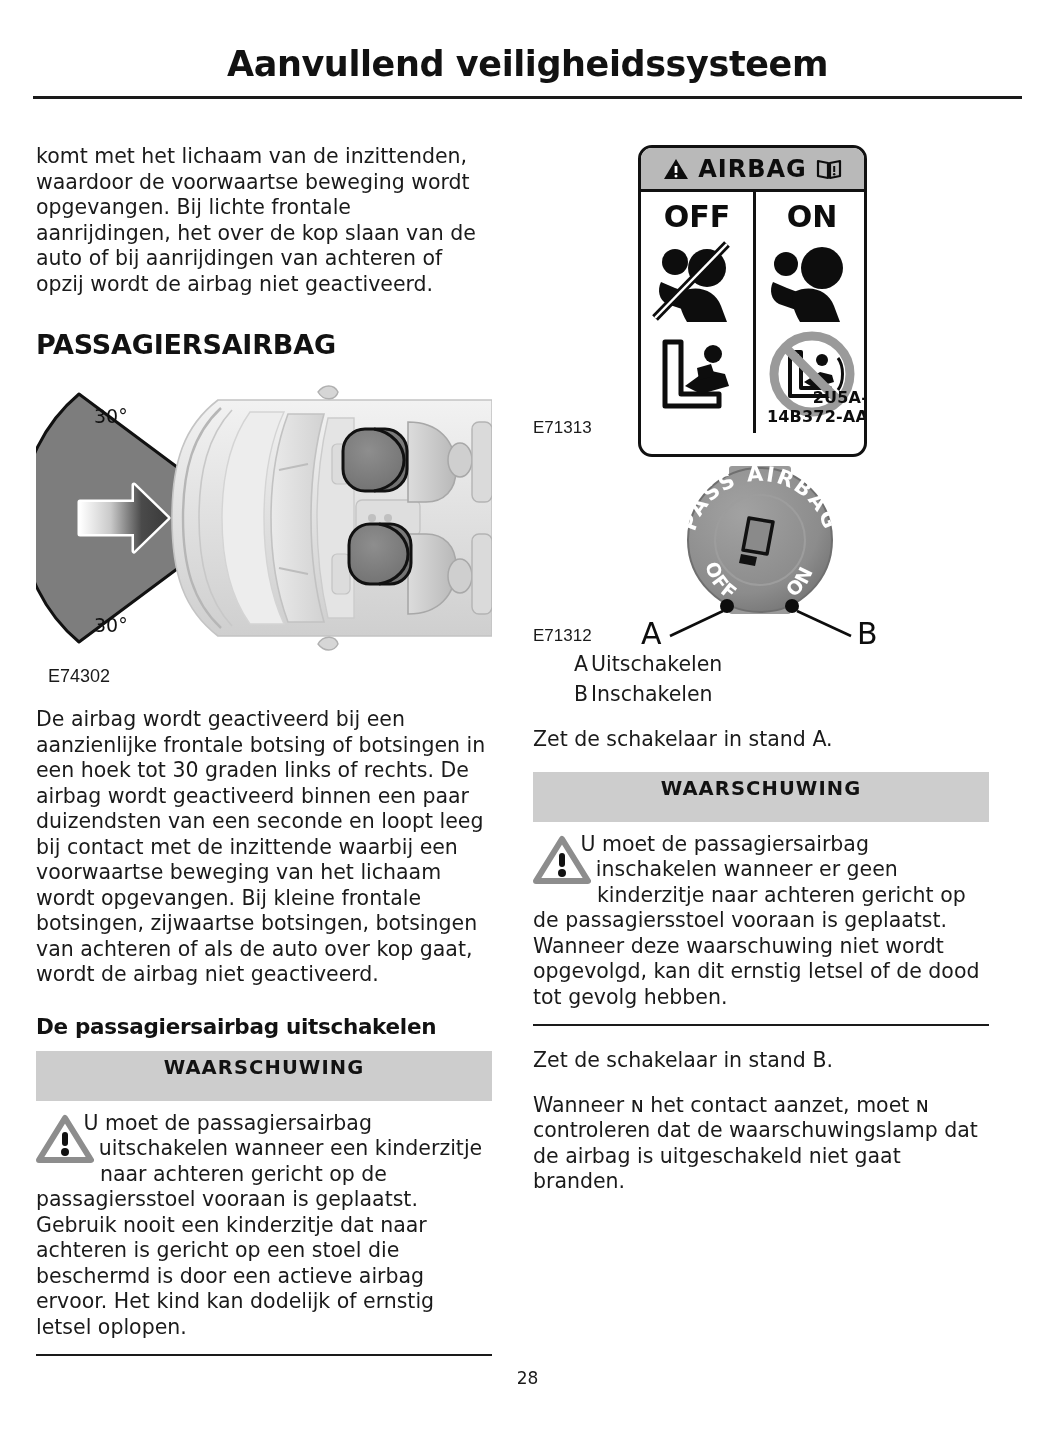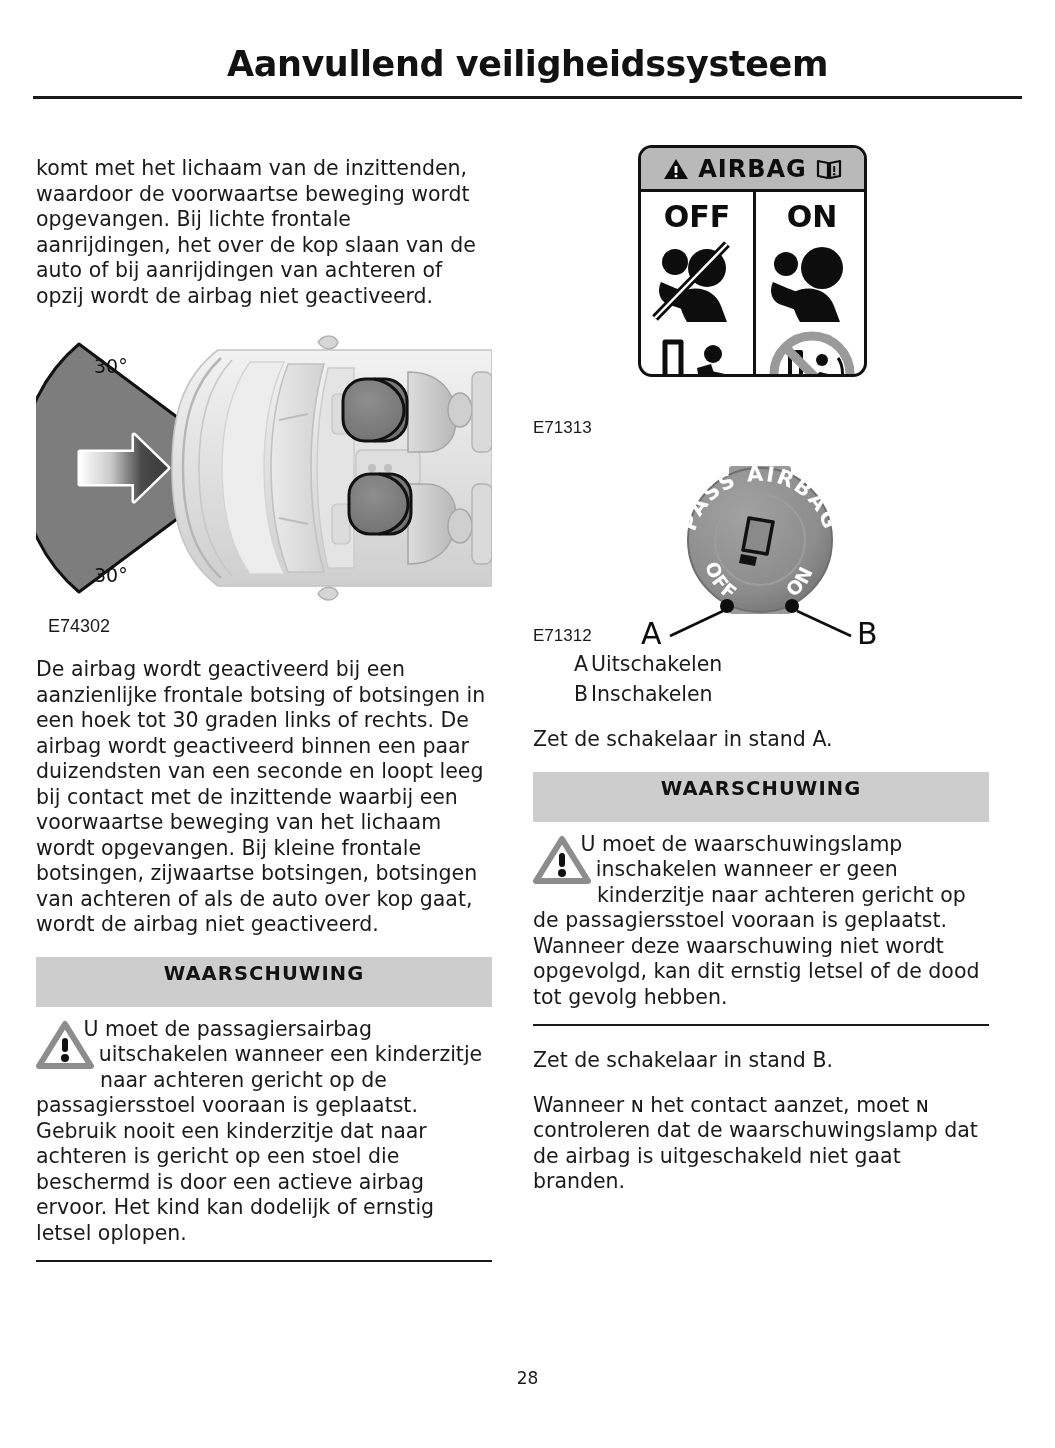--- a/index.html
+++ b/index.html
@@ -22,21 +22,21 @@
   .header-rule{
     position:absolute;left:33px;top:96px;width:989px;height:3px;background:#1a1a1a;
   }
 
   
   .col{position:absolute;top:140px;width:456px;}
   .col-left{left:36px;}
   .col-right{left:533px;}
 
   p.body{
-    font-size:20.5px;line-height:25.5px;margin:16px 0 19px 0;color:#1a1a1a;
+    font-size:20.5px;line-height:25.5px;margin:4px 0 19px 0;color:#1a1a1a;
     font-family:"DejaVu Sans","Liberation Sans",sans-serif;
   }
   h2.section{
     font-size:27px;font-weight:bold;letter-spacing:-0.2px;margin:32px 0 18px 0;
     font-family:"DejaVu Sans","Liberation Sans",sans-serif;color:#121212;
   }
   h3.sub{
     font-size:21.5px;font-weight:bold;letter-spacing:-0.3px;margin:26px 0 12px 0;
     font-family:"DejaVu Sans","Liberation Sans",sans-serif;color:#121212;
     white-space:nowrap;
@@ -60,21 +60,21 @@
     float:left;width:58px;height:50px;margin:3px 6px 0 0;shape-outside:polygon(0 100%,50% 0,100% 100%);
   }
   .warn-rule{border-top:2px solid #1a1a1a;margin-top:14px;}
 
   
   .car-fig{position:relative;width:456px;height:278px;margin:4px 0 0 0;}
 
   
   .label-fig{position:relative;height:290px;}
   .label-card{
-    position:absolute;left:105px;top:5px;width:229px;height:232px;
+    position:absolute;left:105px;top:5px;width:229px;height:312px;
     border:3px solid #111;border-radius:14px;background:#fff;box-sizing:border-box;
     overflow:hidden;
   }
   .label-top{
     height:41px;background:#b9b9b9;border-bottom:3px solid #111;
     display:flex;align-items:center;justify-content:center;gap:9px;
   }
   .label-top .txt{
     font-weight:bold;font-size:24px;letter-spacing:1px;
     font-family:"DejaVu Sans","Liberation Sans",sans-serif;color:#0d0d0d;
@@ -119,20 +119,21 @@
 
   <div class="page-header">
     <div class="title">Aanvullend veiligheidssysteem</div>
   </div>
   <div class="header-rule"></div>
 
   <div class="col col-left">
 
     <p class="body">komt met het lichaam van de inzittenden, waardoor de voorwaartse beweging wordt opgevangen. Bij lichte frontale aanrijdingen, het over de kop slaan van de auto of bij aanrijdingen van achteren of opzij wordt de airbag niet geactiveerd.</p>
 
+    <h2 class="section">PASSAGIERSAIRBAG</h2>
 
     <div class="car-fig">
       <svg width="456" height="278" viewBox="0 0 456 278">
         <defs>
           <linearGradient id="bodyG" x1="0" y1="0" x2="0" y2="1">
             <stop offset="0%" stop-color="#f2f2f2"></stop>
             <stop offset="45%" stop-color="#e2e2e2"></stop>
             <stop offset="100%" stop-color="#cfcfcf"></stop>
           </linearGradient>
           <linearGradient id="glassG" x1="0" y1="0" x2="1" y2="0">
@@ -211,20 +212,21 @@
           <rect x="313" y="146" width="62" height="60" rx="21" fill="url(#bagG)" stroke="#111" stroke-width="3"></rect>
           <path d="M 343,146 C 361,149 372,162 372,176 C 372,190 361,203 343,206" fill="none" stroke="#111" stroke-width="3"></path>
         </g>
       </svg>
     </div>
 
     <div class="figcap">E74302</div>
 
     <p class="body">De airbag wordt geactiveerd bij een aanzienlijke frontale botsing of botsingen in een hoek tot 30 graden links of rechts. De airbag wordt geactiveerd binnen een paar duizendsten van een seconde en loopt leeg bij contact met de inzittende waarbij een voorwaartse beweging van het lichaam wordt opgevangen. Bij kleine frontale botsingen, zijwaartse botsingen, botsingen van achteren of als de auto over kop gaat, wordt de airbag niet geactiveerd.</p>
 
+    <h3 class="sub">De passagiersairbag uitschakelen</h3>
 
     <div>
       <div class="warn-bar">WAARSCHUWING</div>
       <div class="warn-body">
         <svg class="warn-tri" viewBox="0 0 58 50">
           <path d="M 29,4 L 55,46 L 3,46 Z" fill="none" stroke="#8d8d8d" stroke-width="6" stroke-linejoin="round"></path>
           <rect x="26" y="18" width="6" height="14" rx="3" fill="#111"></rect>
           <circle cx="29" cy="38" r="4" fill="#111"></circle>
         </svg>
         <span>U moet de passagiersairbag uitschakelen wanneer een kinderzitje naar achteren gericht op de passagiersstoel vooraan is geplaatst. Gebruik nooit een kinderzitje dat naar achteren is gericht op een stoel die beschermd is door een actieve airbag ervoor. Het kind kan dodelijk of ernstig letsel oplopen.</span>
@@ -364,21 +366,21 @@
 
 
     <div>
       <div class="warn-bar">WAARSCHUWING</div>
       <div class="warn-body">
         <svg class="warn-tri" viewBox="0 0 58 50">
           <path d="M 29,4 L 55,46 L 3,46 Z" fill="none" stroke="#8d8d8d" stroke-width="6" stroke-linejoin="round"></path>
           <rect x="26" y="18" width="6" height="14" rx="3" fill="#111"></rect>
           <circle cx="29" cy="38" r="4" fill="#111"></circle>
         </svg>
-        <span>U moet de waarschuwingslamp inschakelen wanneer er geen kinderzitje naar achteren gericht op de passagiersstoel vooraan is geplaatst. Wanneer deze waarschuwing niet wordt opgevolgd, kan dit ernstig letsel of de dood tot gevolg hebben.</span>
+        <span>U moet de passagiersairbag inschakelen wanneer er geen kinderzitje naar achteren gericht op de passagiersstoel vooraan is geplaatst. Wanneer deze waarschuwing niet wordt opgevolgd, kan dit ernstig letsel of de dood tot gevolg hebben.</span>
       </div>
       <div class="clear"></div>
       <div class="warn-rule"></div>
     </div>
 
     <p class="body" style="margin-top:22px;">Zet de schakelaar in stand B.</p>
     <p class="body">Wanneer ɴ het contact aanzet, moet ɴ controleren dat de waarschuwingslamp dat de airbag is uitgeschakeld niet gaat branden.</p>
   </div>
 
   <div class="page-number">28</div>

